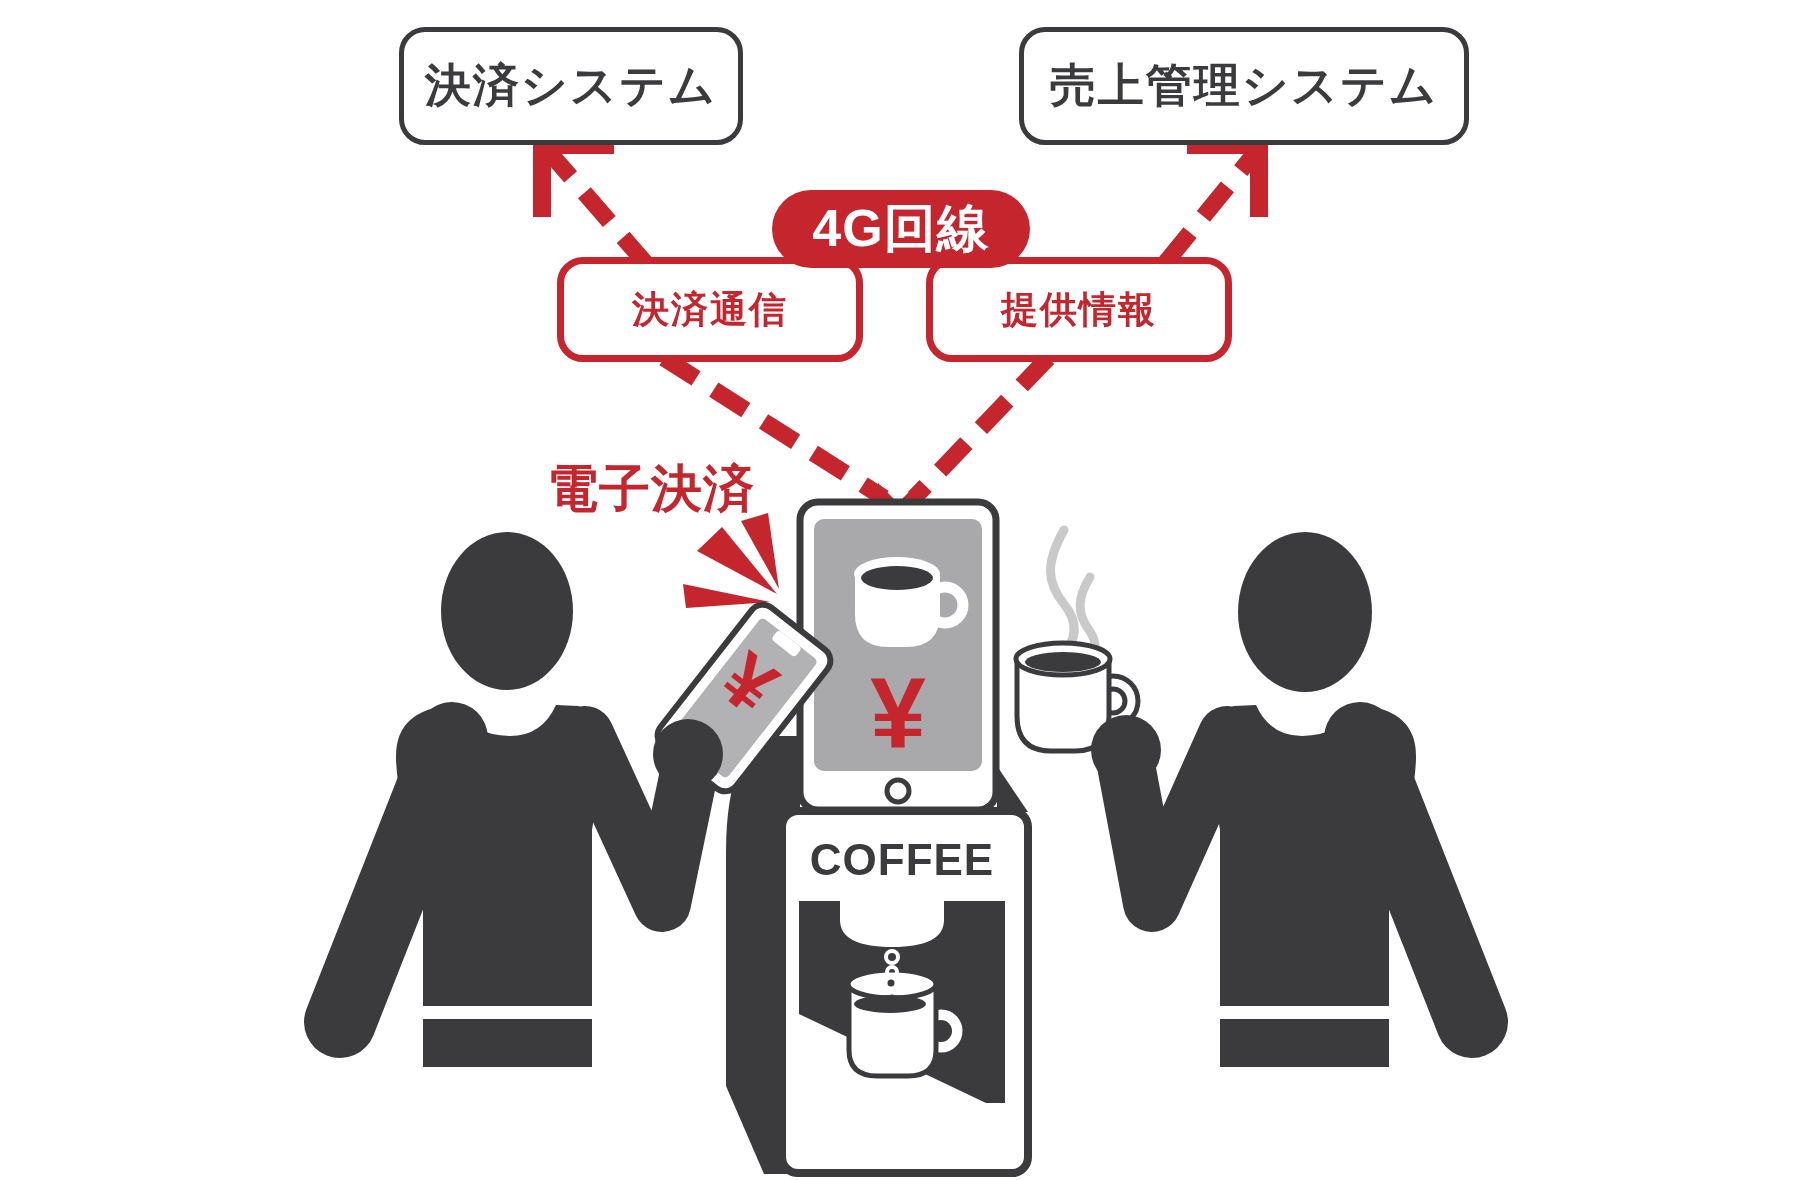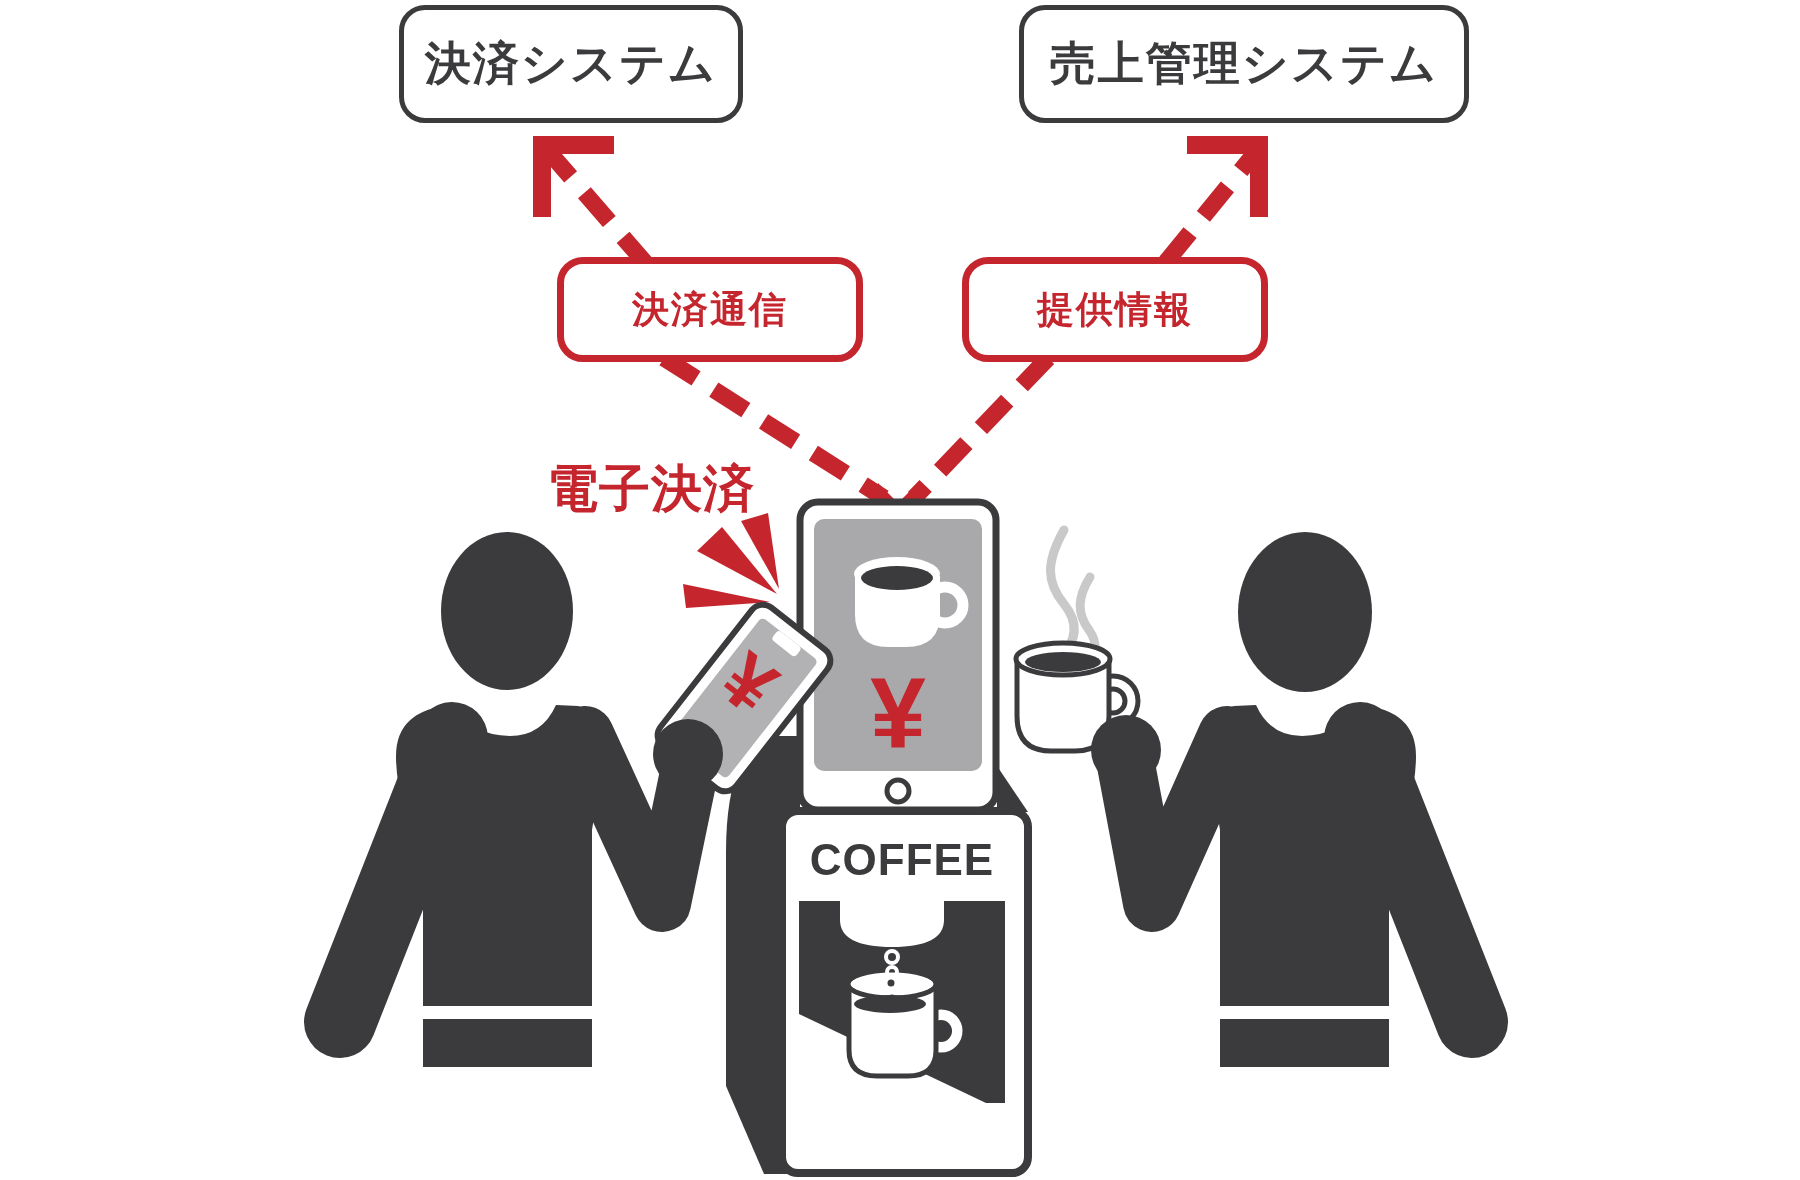--- a/index.html
+++ b/index.html
@@ -6,20 +6,21 @@
   #canvas{
     position:relative;width:1800px;height:1180px;background:#ffffff;
     font-family:"Liberation Sans",sans-serif;overflow:hidden;
   }
   #art{position:absolute;left:0;top:0;}
   .sysbox{
     position:absolute;display:flex;align-items:center;justify-content:center;
     background:#ffffff;border:5px solid #3B3B3D;border-radius:26px;
     color:#3B3B3D;font-weight:bold;font-size:46px;letter-spacing:2px;
     box-sizing:border-box;
+    margin-top:22px;
   }
   .redbox{
     position:absolute;display:flex;align-items:center;justify-content:center;
     background:#ffffff;border:7px solid #C5262E;border-radius:26px;
     color:#C5262E;font-weight:bold;font-size:37px;letter-spacing:2px;
     box-sizing:border-box;
   }
   .pill{
     position:absolute;display:flex;align-items:center;justify-content:center;
     background:#C5262E;border-radius:40px;color:#ffffff;font-weight:bold;
@@ -134,22 +135,25 @@
   </div>
 
   <div class="sysbox" style="left:1019px;top:5px;width:450px;height:118px;">
     <span>売上管理システム</span>
   </div>
 
   <div class="redbox" style="left:557px;top:257px;width:306px;height:105px;">
     <span>決済通信</span>
   </div>
 
-  <div class="redbox" style="left:926px;top:257px;width:306px;height:105px;margin-left:36px;">
+  <div class="redbox" style="left:926px;top:257px;width:306px;height:105px;">
     <span>提供情報</span>
   </div>
 
+  <div class="pill" style="left:772px;top:190px;width:258px;height:78px;">
+    <span>4G回線</span>
+  </div>
 
   <div class="freelabel" style="left:540px;top:455px;width:222px;height:56px;">
     <span>電子決済</span>
   </div>
 
 </div>
 
 </body></html>

